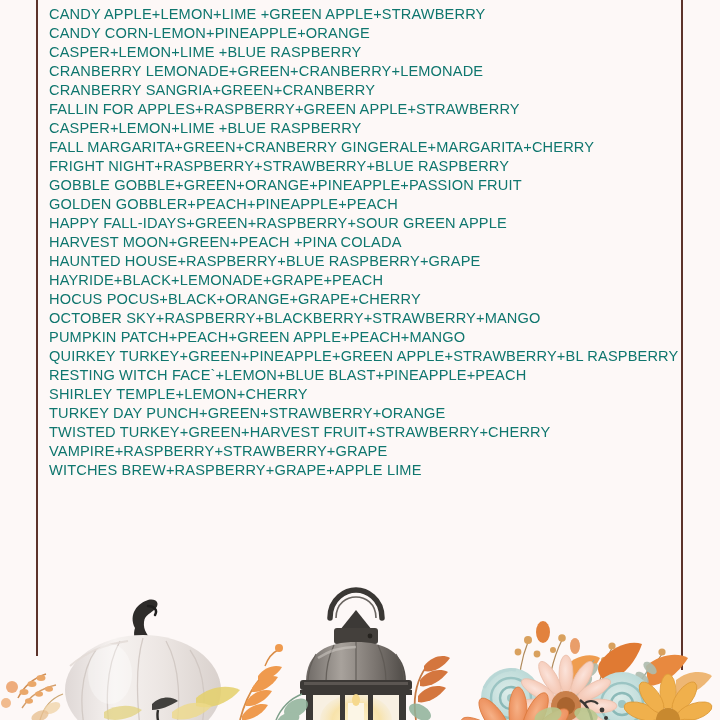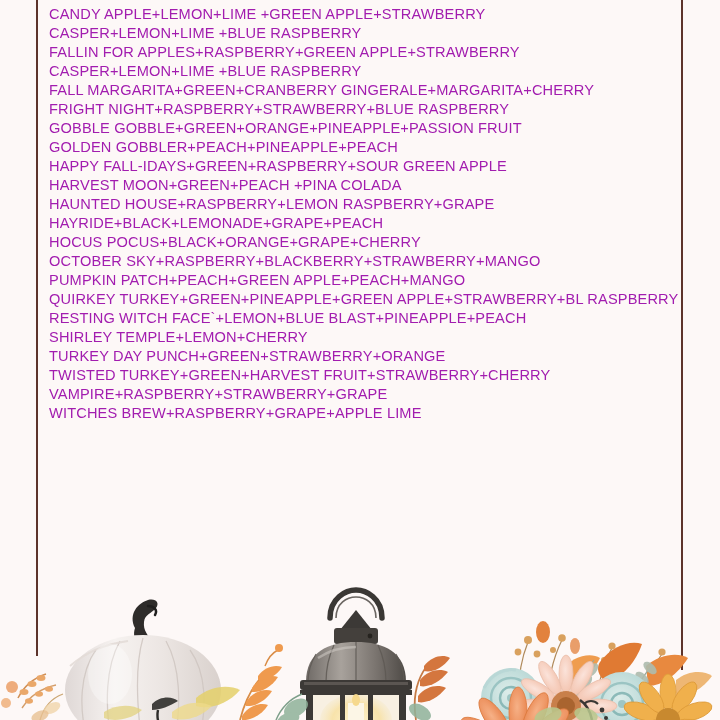--- a/index.html
+++ b/index.html
@@ -38,21 +38,21 @@
   #drink-list {
     position: absolute;
     left: 49px;
     top: -14px;
     width: 625px;
   }
   .drink-line {
     font-size: 14.6px;
     line-height: 19px;
     letter-spacing: 0.15px;
-    color: #a21caf;
+    color: #0f766e;
     white-space: nowrap;
     font-weight: 400;
   }
 
   
   #artwork {
     position: absolute;
     left: 0;
     bottom: 0;
     width: 720px;
@@ -65,30 +65,33 @@
 <body>
 
 <div id="page">
 
   <div class="frame-rule left"></div>
   <div class="frame-rule right"></div>
 
   <div id="drink-list">
       <div class="drink-line">CAMPFIRE+PEACH+PINEAPPLE+WATERMELON</div>
       <div class="drink-line">CANDY APPLE+LEMON+LIME +GREEN APPLE+STRAWBERRY</div>
+      <div class="drink-line">CANDY CORN-LEMON+PINEAPPLE+ORANGE</div>
       <div class="drink-line">CASPER+LEMON+LIME +BLUE RASPBERRY</div>
+      <div class="drink-line">CRANBERRY LEMONADE+GREEN+CRANBERRY+LEMONADE</div>
+      <div class="drink-line">CRANBERRY SANGRIA+GREEN+CRANBERRY</div>
       <div class="drink-line">FALLIN FOR APPLES+RASPBERRY+GREEN APPLE+STRAWBERRY</div>
       <div class="drink-line">CASPER+LEMON+LIME +BLUE RASPBERRY</div>
       <div class="drink-line">FALL MARGARITA+GREEN+CRANBERRY GINGERALE+MARGARITA+CHERRY</div>
       <div class="drink-line">FRIGHT NIGHT+RASPBERRY+STRAWBERRY+BLUE RASPBERRY</div>
       <div class="drink-line">GOBBLE GOBBLE+GREEN+ORANGE+PINEAPPLE+PASSION FRUIT</div>
       <div class="drink-line">GOLDEN GOBBLER+PEACH+PINEAPPLE+PEACH</div>
       <div class="drink-line">HAPPY FALL-IDAYS+GREEN+RASPBERRY+SOUR GREEN APPLE</div>
       <div class="drink-line">HARVEST MOON+GREEN+PEACH +PINA COLADA</div>
-      <div class="drink-line">HAUNTED HOUSE+RASPBERRY+LEMON RASPBERRY+GRAPE</div>
+      <div class="drink-line">HAUNTED HOUSE+RASPBERRY+BLUE RASPBERRY+GRAPE</div>
       <div class="drink-line">HAYRIDE+BLACK+LEMONADE+GRAPE+PEACH</div>
       <div class="drink-line">HOCUS POCUS+BLACK+ORANGE+GRAPE+CHERRY</div>
       <div class="drink-line">OCTOBER SKY+RASPBERRY+BLACKBERRY+STRAWBERRY+MANGO</div>
       <div class="drink-line">PUMPKIN PATCH+PEACH+GREEN APPLE+PEACH+MANGO</div>
       <div class="drink-line">QUIRKEY TURKEY+GREEN+PINEAPPLE+GREEN APPLE+STRAWBERRY+BL RASPBERRY</div>
       <div class="drink-line">RESTING WITCH FACE`+LEMON+BLUE BLAST+PINEAPPLE+PEACH</div>
       <div class="drink-line">SHIRLEY TEMPLE+LEMON+CHERRY</div>
       <div class="drink-line">TURKEY DAY PUNCH+GREEN+STRAWBERRY+ORANGE</div>
       <div class="drink-line">TWISTED TURKEY+GREEN+HARVEST FRUIT+STRAWBERRY+CHERRY</div>
       <div class="drink-line">VAMPIRE+RASPBERRY+STRAWBERRY+GRAPE</div>

